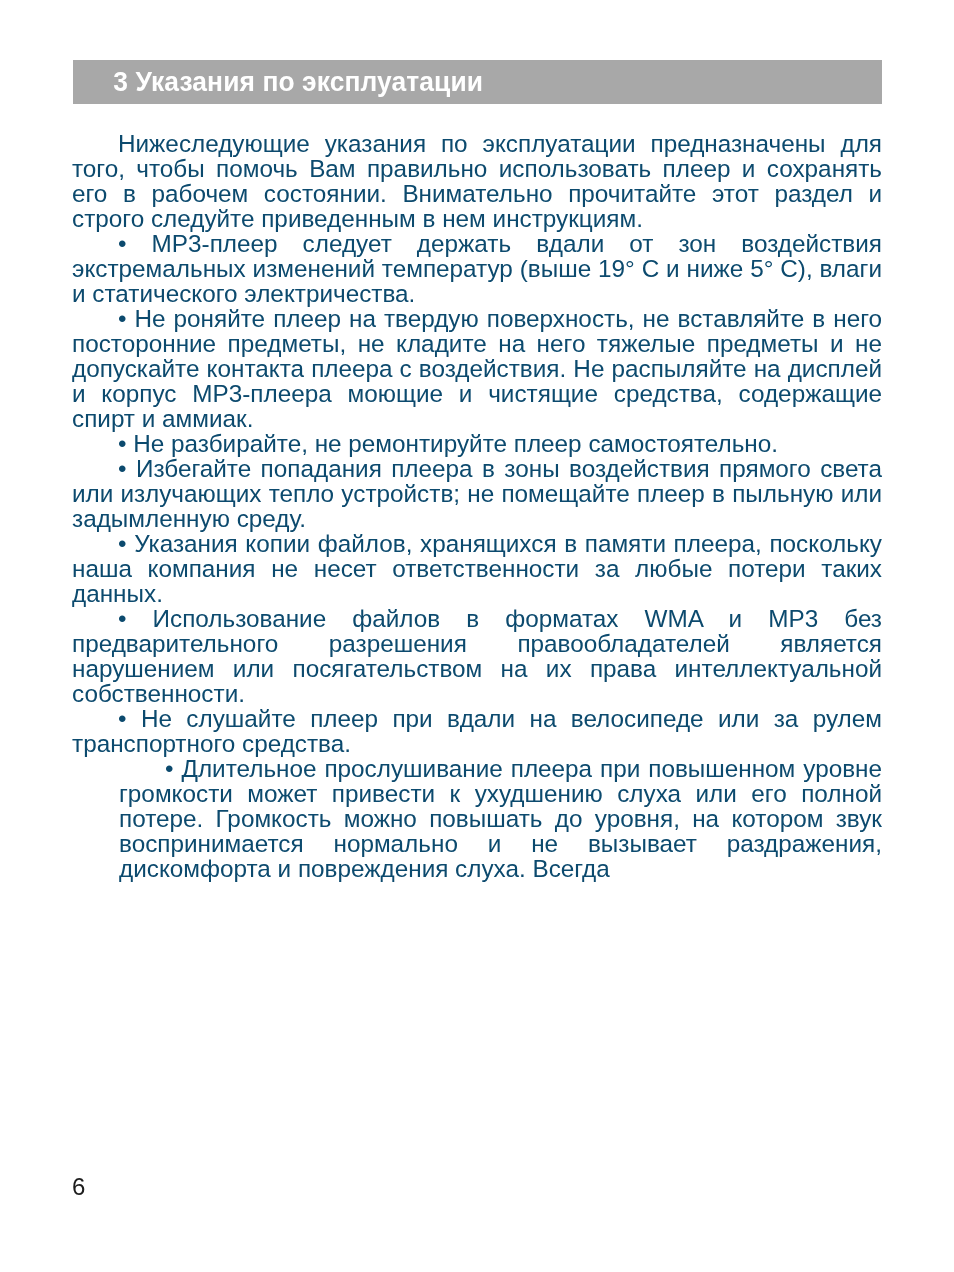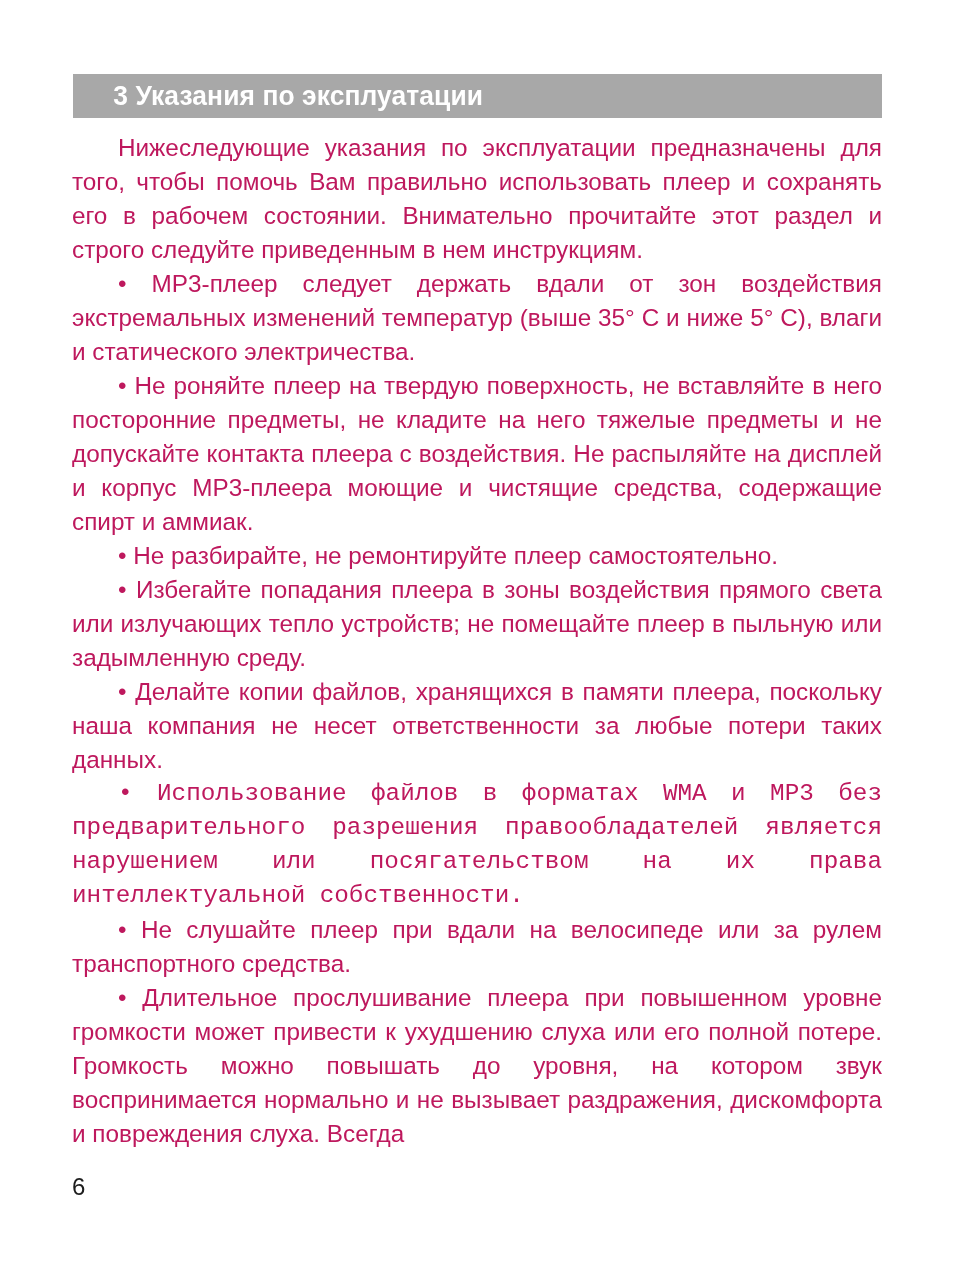--- a/index.html
+++ b/index.html
@@ -23,21 +23,21 @@
     top: 0;
     width: 954px;
     height: 1272px;
     box-sizing: border-box;
   }
 
   
   .section-header {
     position: absolute;
     left: 73px;
-    top: 74px;
+    top: 60px;
     width: 809px;
     height: 44px;
     background: #a8a8a8;
     display: flex;
     align-items: center;
   }
   .section-header-title {
     color: #ffffff;
     font-size: 27.5px;
     font-weight: bold;
@@ -53,37 +53,37 @@
   .body-block {
     position: absolute;
     left: 72px;
     top: 131px;
     width: 810px;
   }
 
   p.para {
     margin: 0;
     font-size: 24.3px;
-    line-height: 34px;
+    line-height: 25px;
     text-align: justify;
     text-justify: inter-word;
     text-indent: 46px;
-    color: #be185d;
+    color: #0c4a6e;
     -webkit-hyphens: none;
     hyphens: none;
   }
   p.para:last-child {
     text-align-last: left;
+    margin-left: 47px;
   }
   
 
   
   p.para.tight {
     word-spacing: -0.2px;
-    font-family: Liberation Mono, monospace;
   }
 
   
   .page-number {
     position: absolute;
     left: 72px;
     top: 1175px;
     font-size: 24px;
     line-height: 1;
     color: #1d1d1d;
@@ -93,25 +93,25 @@
 <body>
 
 <div class="page">
 
   <div class="section-header">
     <div class="section-header-title">3 Указания по эксплуатации</div>
   </div>
 
   <div class="body-block">
     <p class="para">Нижеследующие указания по эксплуатации предназначены для того, чтобы помочь Вам правильно использовать плеер и сохранять его в рабочем состоянии. Внимательно прочитайте этот раздел и строго следуйте приведенным в нем инструкциям.</p>
-    <p class="para">• MP3-плеер следует держать вдали от зон воздействия экстремальных изменений температур (выше 35° С и ниже 5° С), влаги и статического электричества.</p>
+    <p class="para">• MP3-плеер следует держать вдали от зон воздействия экстремальных изменений температур (выше 19° С и ниже 5° С), влаги и статического электричества.</p>
     <p class="para">• Не роняйте плеер на твердую поверхность, не вставляйте в него посторонние предметы, не кладите на него тяжелые предметы и не допускайте контакта плеера с воздействия. Не распыляйте на дисплей и корпус MP3-плеера моющие и чистящие средства, содержащие спирт и аммиак.</p>
     <p class="para">• Не разбирайте, не ремонтируйте плеер самостоятельно.</p>
     <p class="para">• Избегайте попадания плеера в зоны воздействия прямого света или излучающих тепло устройств; не помещайте плеер в пыльную или задымленную среду.</p>
-    <p class="para">• Делайте копии файлов, хранящихся в памяти плеера, поскольку наша компания не несет ответственности за любые потери таких данных.</p>
+    <p class="para">• Указания копии файлов, хранящихся в памяти плеера, поскольку наша компания не несет ответственности за любые потери таких данных.</p>
     <p class="para tight">• Использование файлов в форматах WMA и MP3 без предварительного разрешения правообладателей является нарушением или посягательством на их права интеллектуальной собственности.</p>
     <p class="para">• Не слушайте плеер при вдали на велосипеде или за рулем транспортного средства.</p>
     <p class="para">• Длительное прослушивание плеера при повышенном уровне громкости может привести к ухудшению слуха или его полной потере. Громкость можно повышать до уровня, на котором звук воспринимается нормально и не вызывает раздражения, дискомфорта и повреждения слуха. Всегда</p>
   </div>
 
   <div class="page-number">6</div>
 
 </div>
 
 </body></html>

